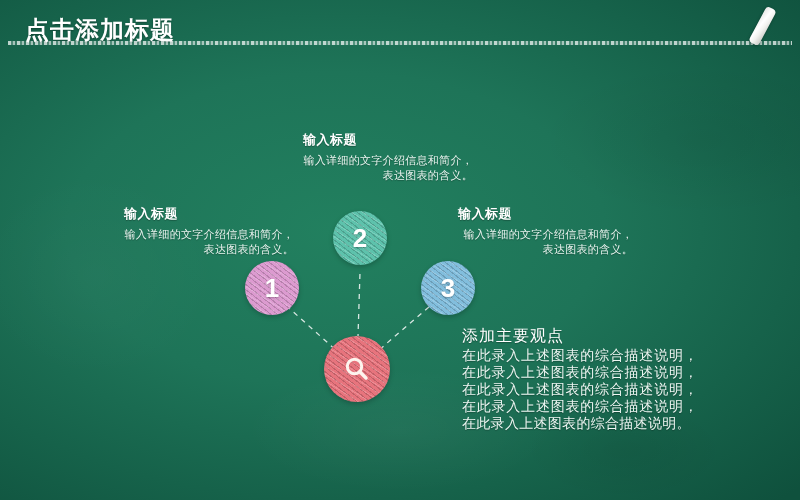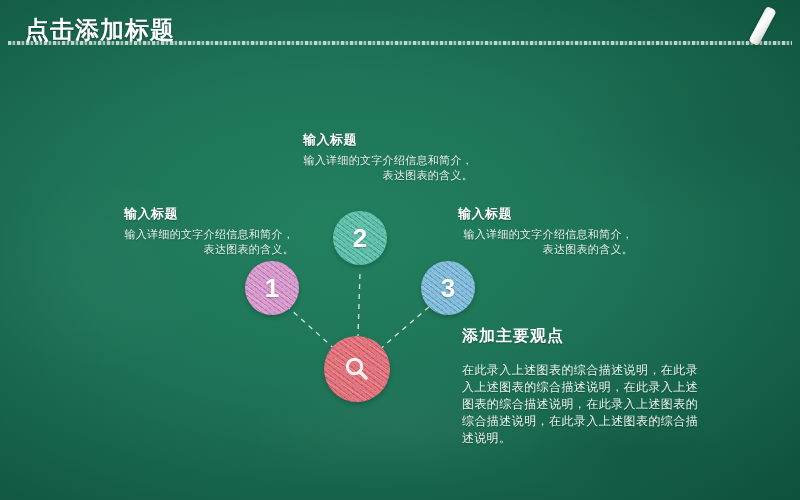--- a/index.html
+++ b/index.html
@@ -149,31 +149,30 @@
     text-shadow: 0 1px 1px rgba(0,0,0,0.28);
     text-align: right;
   }
   #block-top   { left: 303px; top: 131px; width: 170px; }
   #block-left  { left: 124px; top: 205px; width: 170px; }
   #block-right { left: 458px; top: 205px; width: 175px; }
 
   #block-main  { left: 462px; top: 326px; width: 236px; }
   #block-main .head {
     font-size: 16px;
-    font-weight: bold;
+    font-weight: normal;
     color: #ffffff;
     letter-spacing: 1px;
     margin-bottom: 0;
   }
   #block-main .body {
-    font-size: 12px;
+    font-size: 14px;
     line-height: 17px;
     color: #eef7f3;
     text-align: justify;
-    margin-top: 15px;
   }
 </style>
 </head>
 <body>
 
 <div id="slide">
 
   <div class="slide-title">点击添加标题</div>
   <div class="title-rule"></div>
   <div class="chalk-stick"></div>

